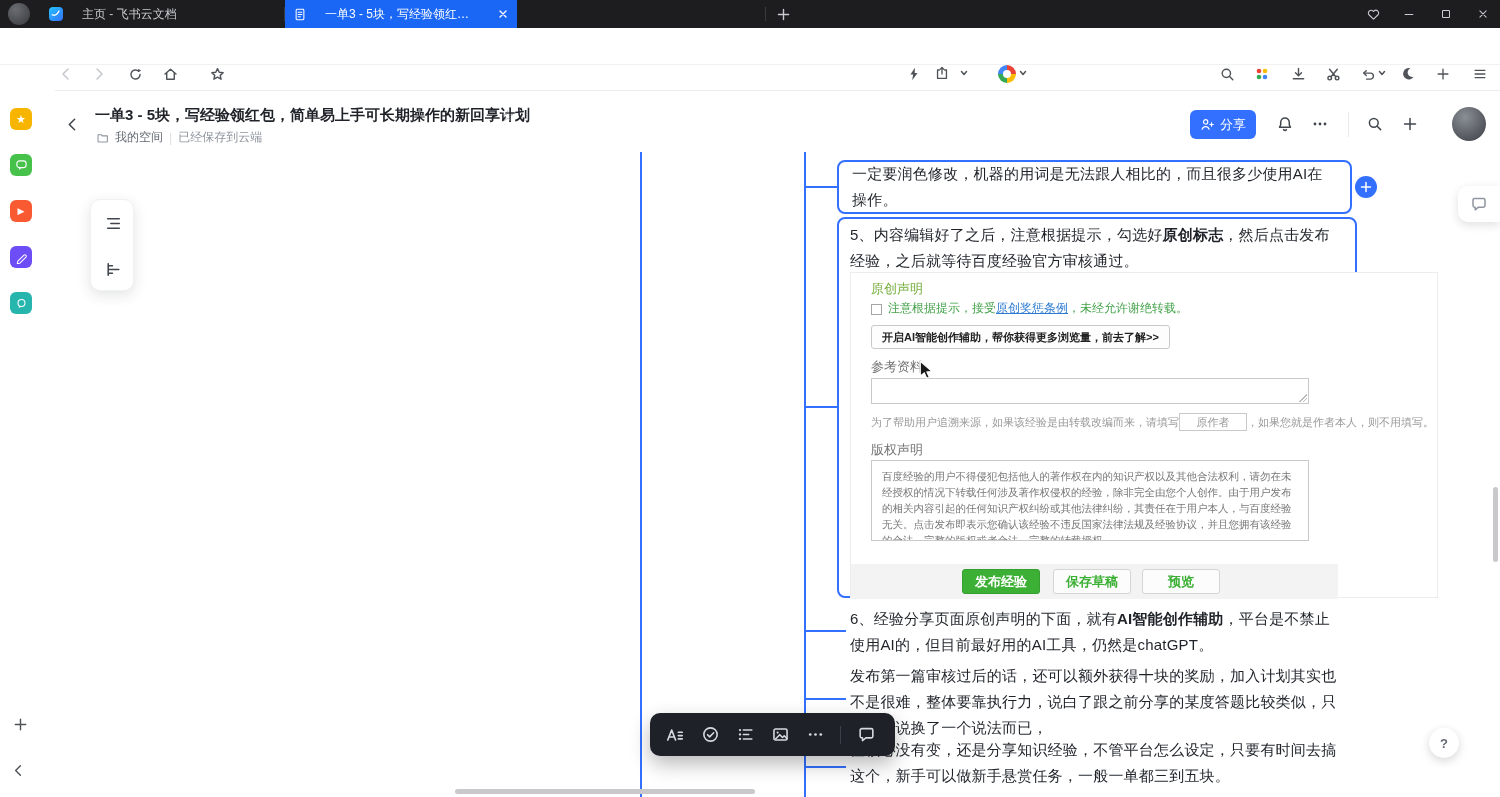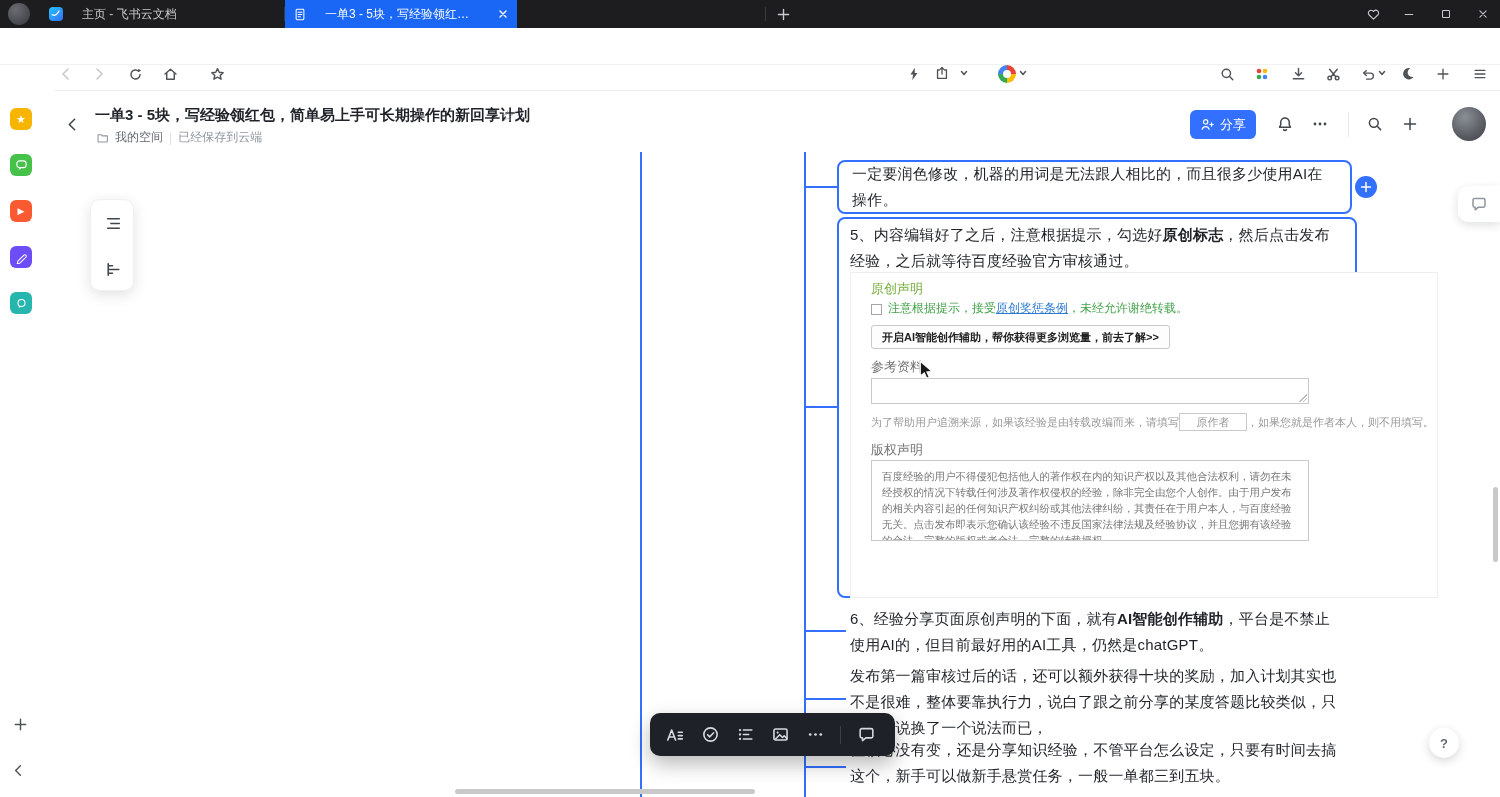--- a/index.html
+++ b/index.html
@@ -370,20 +370,25 @@
 
     <div class="note-row">
       <span>为了帮助用户追溯来源，如果该经验是由转载改编而来，请填写</span>
       <span class="mini-input">原作者</span>
       <span>，如果您就是作者本人，则不用填写。</span>
     </div>
 
     <div class="lab" style="left:20px;top:168px">版权声明</div>
     <div class="legal-box">百度经验的用户不得侵犯包括他人的著作权在内的知识产权以及其他合法权利，请勿在未经授权的情况下转载任何涉及著作权侵权的经验，除非完全由您个人创作。由于用户发布的相关内容引起的任何知识产权纠纷或其他法律纠纷，其责任在于用户本人，与百度经验无关。点击发布即表示您确认该经验不违反国家法律法规及经验协议，并且您拥有该经验的合法、完整的版权或者合法、完整的转载授权。</div>
 
+    <div class="form-strip">
+      <div class="fbtn primary" style="left:111px">发布经验</div>
+      <div class="fbtn ghost" style="left:202px">保存草稿</div>
+      <div class="fbtn ghost" style="left:291px">预览</div>
+    </div>
   </div>
 
   <div class="abs doc-text" style="left:850px;top:606px;width:494px">
     <span>6、经验分享页面原创声明的下面，就有</span><span class="b">AI智能创作辅助</span><span>，平台是不禁止使用AI的，但目前最好用的AI工具，仍然是chatGPT。</span>
   </div>
   <div class="abs doc-text" style="left:850px;top:663px;width:500px">发布第一篇审核过后的话，还可以额外获得十块的奖励，加入计划其实也不是很难，整体要靠执行力，说白了跟之前分享的某度答题比较类似，只不过是说换了一个说法而已，</div>
   <div class="abs doc-text" style="left:850px;top:737px;width:500px">但核心没有变，还是分享知识经验，不管平台怎么设定，只要有时间去搞这个，新手可以做新手悬赏任务，一般一单都三到五块。</div>
 
   <div class="card" style="left:90px;top:199px;width:44px;height:92px">
     <div class="card-row">

